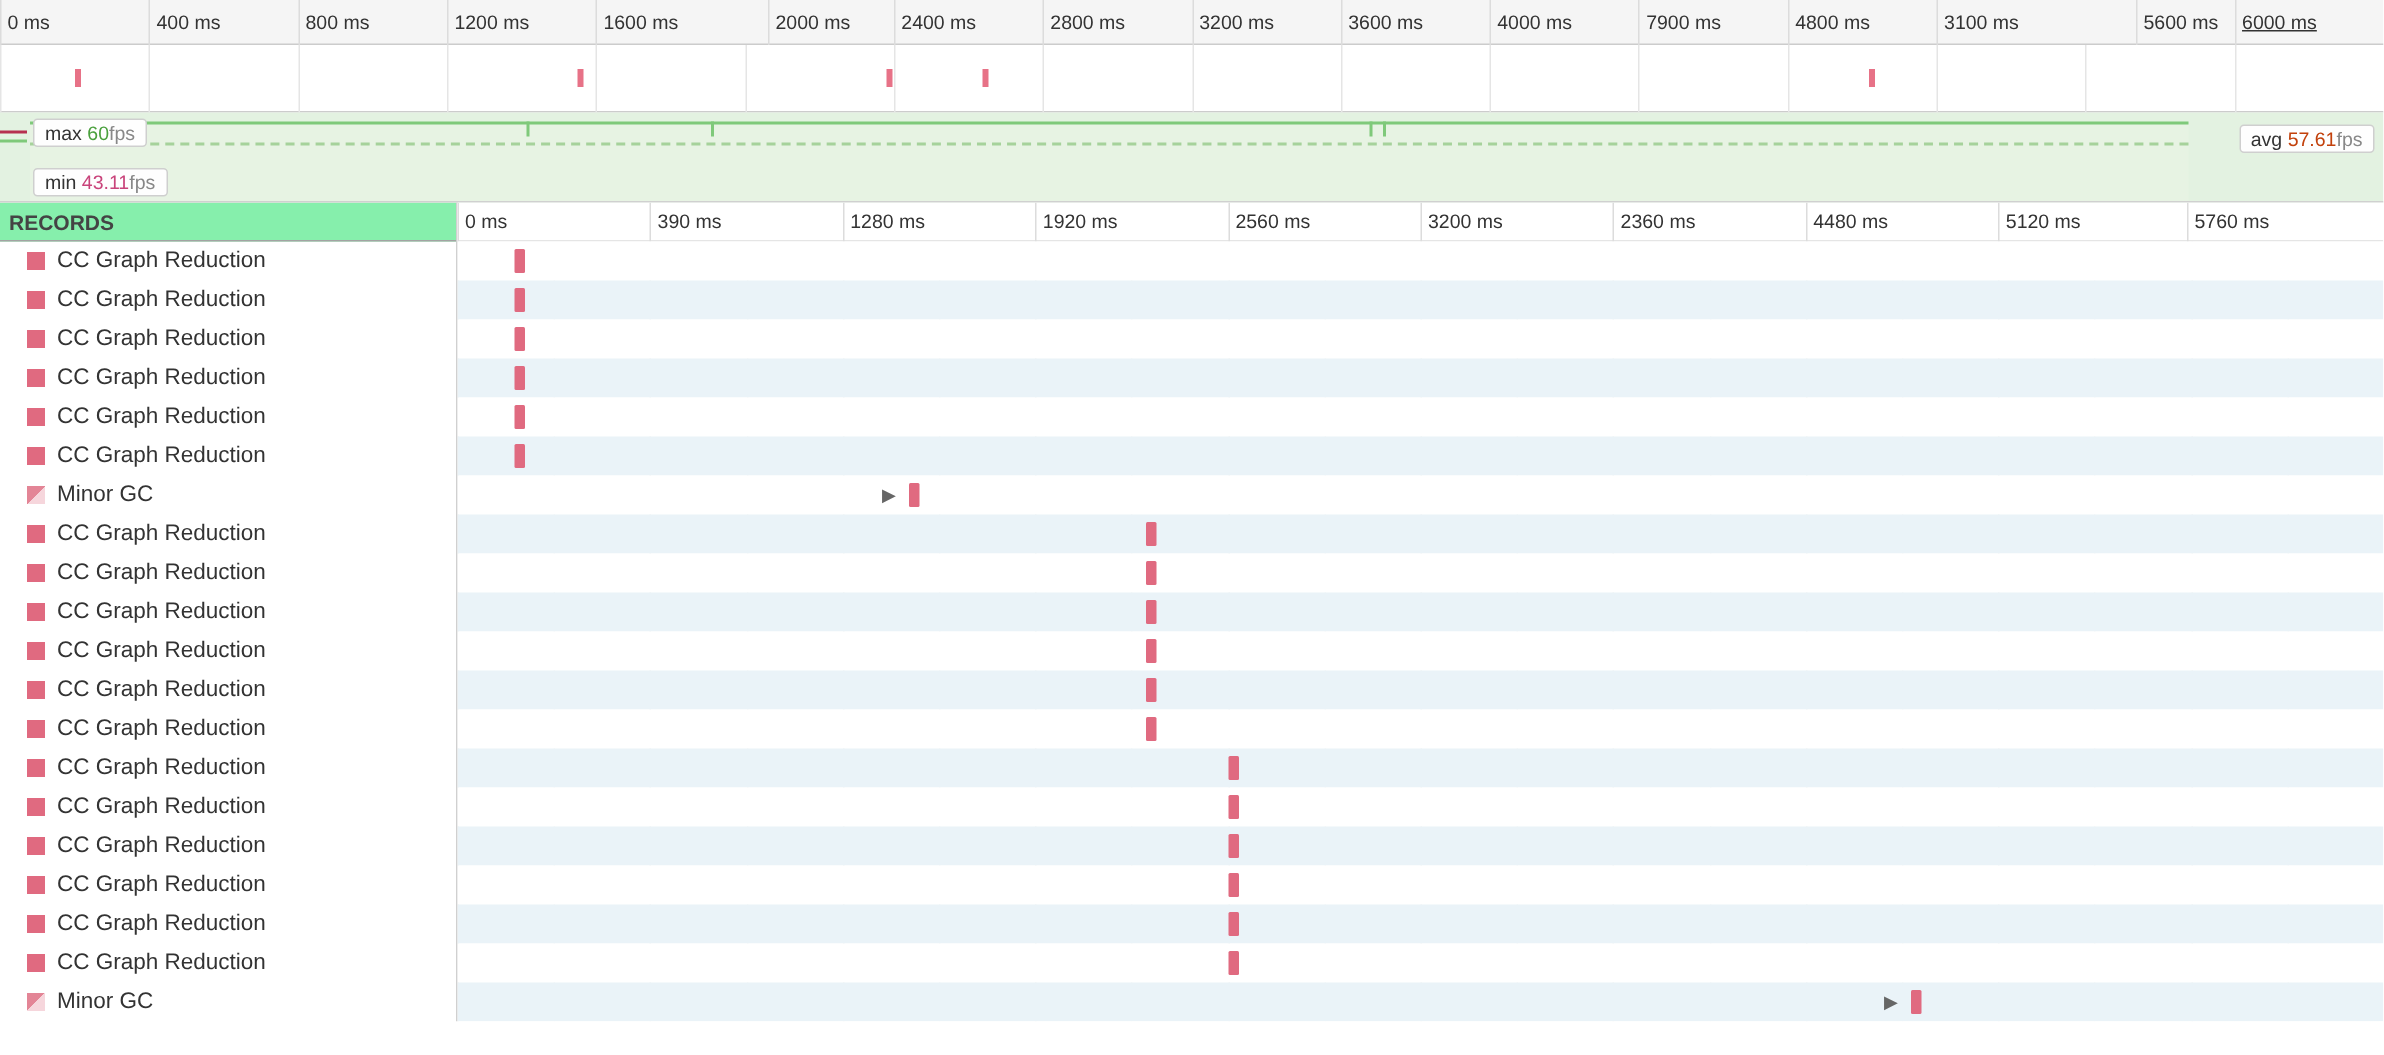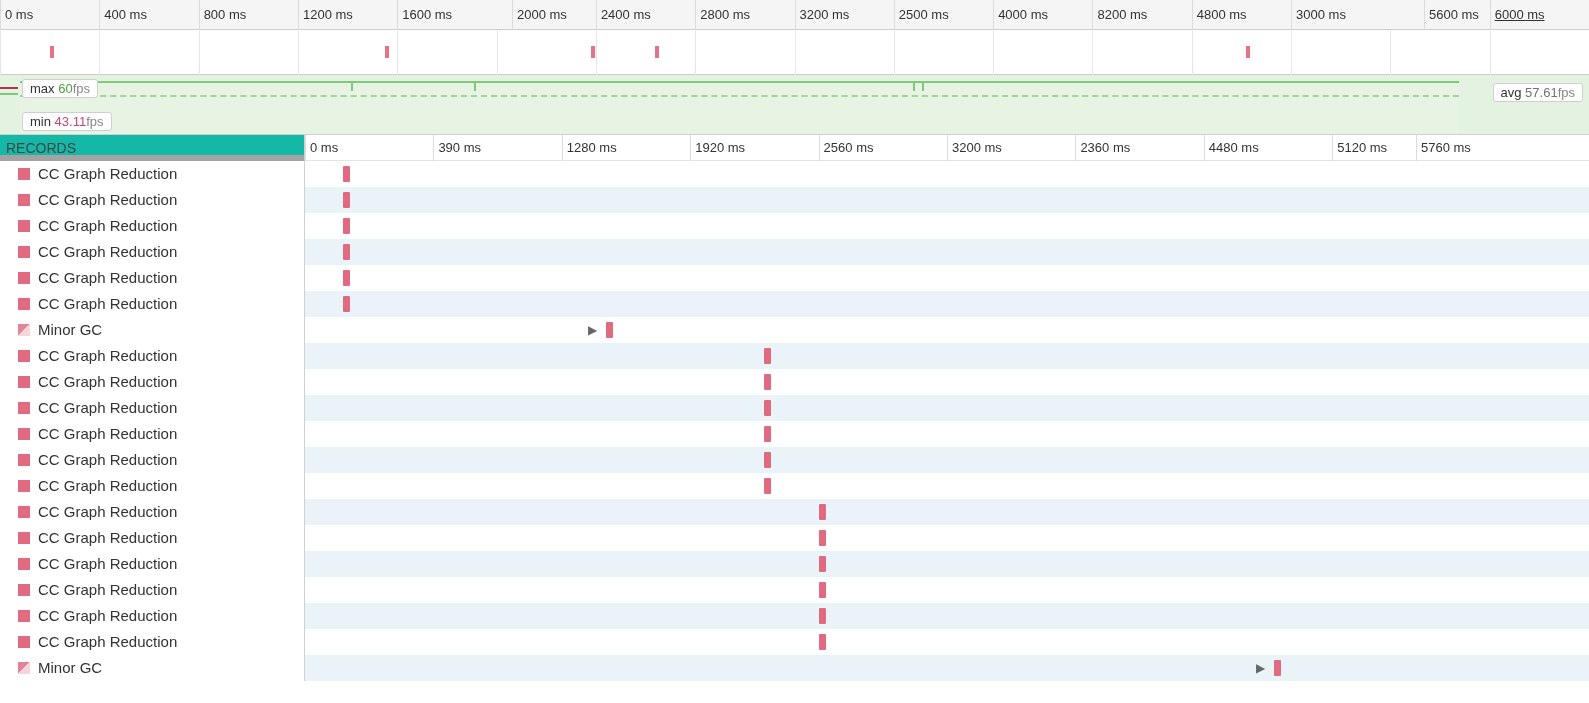--- a/index.html
+++ b/index.html
@@ -91,21 +91,21 @@
     background: #fefefe;
     border: 1px solid #cfcfcf;
     border-radius: 3px;
     font-size: 13px;
     padding: 1px 7px 1px 7px;
     color: #333;
     white-space: nowrap;
   }
   .fps-pill .num-green { color: #4aa03d; }
   .fps-pill .num-pink  { color: #c9447b; }
-  .fps-pill .num-orange{ color: #737373; }
+  .fps-pill .num-orange{ color: #c2410c; }
   .fps-pill .unit { color: #888; }
   .fps-left-rail {
     position: absolute;
     left: 0;
     top: 12px;
     width: 18px;
     border-top: 2px solid #b63050;
   }
   .fps-left-rail2 {
     position: absolute;
@@ -124,22 +124,23 @@
     width: 305px;
     flex: 0 0 305px;
     border-right: 1px solid #d0d0d0;
   }
   .records-header {
     height: 26px;
     line-height: 26px;
     padding-left: 6px;
     font-size: 14px;
     color: #444;
-    background: #14b8a6;
-    border-bottom: 6px solid #a3a3a3;
+    background: #86efac;
+    border-bottom: 1px solid #a3a3a3;
+    font-weight: bold;
   }
   .rec-row-label {
     height: 26px;
     line-height: 26px;
     font-size: 15px;
     padding-left: 18px;
     display: flex;
     align-items: center;
     gap: 8px;
     white-space: nowrap;
@@ -216,25 +217,25 @@
   <div class="overview-ruler" id="ov-ruler">
       <div class="ov-tick" style="left: 0px;">0 ms</div>
       <div class="ov-tick" style="left: 99.3125px;">400 ms</div>
       <div class="ov-tick" style="left: 198.625px;">800 ms</div>
       <div class="ov-tick" style="left: 297.938px; text-align: center;">1200 ms</div>
       <div class="ov-tick" style="left: 397.25px;">1600 ms</div>
       <div class="ov-tick" style="left: 512px;">2000 ms</div>
       <div class="ov-tick" style="left: 595.875px;">2400 ms</div>
       <div class="ov-tick" style="left: 695.188px;">2800 ms</div>
       <div class="ov-tick" style="left: 794.5px;">3200 ms</div>
-      <div class="ov-tick" style="left: 893.812px;">2500 ms</div>
+      <div class="ov-tick" style="left: 893.812px;">3600 ms</div>
       <div class="ov-tick" style="left: 993.125px;">4000 ms</div>
-      <div class="ov-tick" style="left: 1092.44px;">8200 ms</div>
+      <div class="ov-tick" style="left: 1092.44px;">7900 ms</div>
       <div class="ov-tick" style="left: 1191.75px;">4800 ms</div>
-      <div class="ov-tick" style="left: 1291.06px;">3000 ms</div>
+      <div class="ov-tick" style="left: 1291.06px;">3100 ms</div>
       <div class="ov-tick" style="left: 1424px;">5600 ms</div>
       <div class="ov-tick" style="left: 1489.69px; text-decoration: underline;">6000 ms</div>
     </div>
   <div class="overview-markers" id="ov-markers">
       <div class="ov-grid" style="left: 0px;"></div>
       <div class="ov-grid" style="left: 99.3125px;"></div>
       <div class="ov-grid" style="left: 198.625px;"></div>
       <div class="ov-grid" style="left: 297.938px;"></div>
       <div class="ov-grid" style="left: 397.25px;"></div>
       <div class="ov-grid" style="left: 496.562px;"></div>
@@ -373,21 +374,21 @@
     <div class="rt-header" id="rt-header">
         <div class="rt-tick" style="left: 0px;">0 ms</div>
         <div class="rt-tick" style="left: 128.4px;">390 ms</div>
         <div class="rt-tick" style="left: 256.8px;">1280 ms</div>
         <div class="rt-tick" style="left: 385.2px;">1920 ms</div>
         <div class="rt-tick" style="left: 513.6px; text-align: right;">2560 ms</div>
         <div class="rt-tick" style="left: 642px;">3200 ms</div>
         <div class="rt-tick" style="left: 770.4px;">2360 ms</div>
         <div class="rt-tick" style="left: 898.8px;">4480 ms</div>
         <div class="rt-tick" style="left: 1027.2px;">5120 ms</div>
-        <div class="rt-tick" style="left: 1111px;">5760 ms</div>
+        <div class="rt-tick" style="left: 1153px;">5760 ms</div>
       </div>
 
   <div class="rt-grid" style="left: 0px;"></div>
       <div class="rt-minor-grid" style="left: 64.2px;"></div>
       <div class="rt-grid" style="left: 128.4px;"></div>
       <div class="rt-minor-grid" style="left: 192.6px;"></div>
       <div class="rt-grid" style="left: 256.8px;"></div>
       <div class="rt-minor-grid" style="left: 321px;"></div>
       <div class="rt-grid" style="left: 385.2px;"></div>
       <div class="rt-minor-grid" style="left: 449.4px;"></div>

